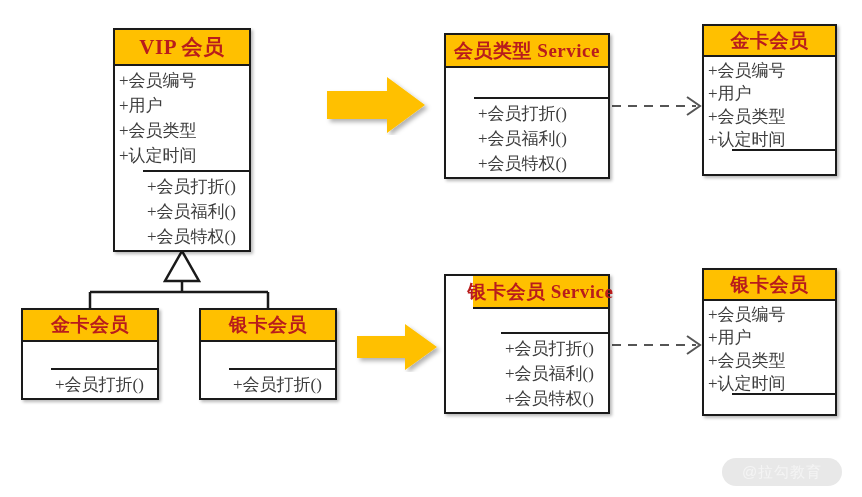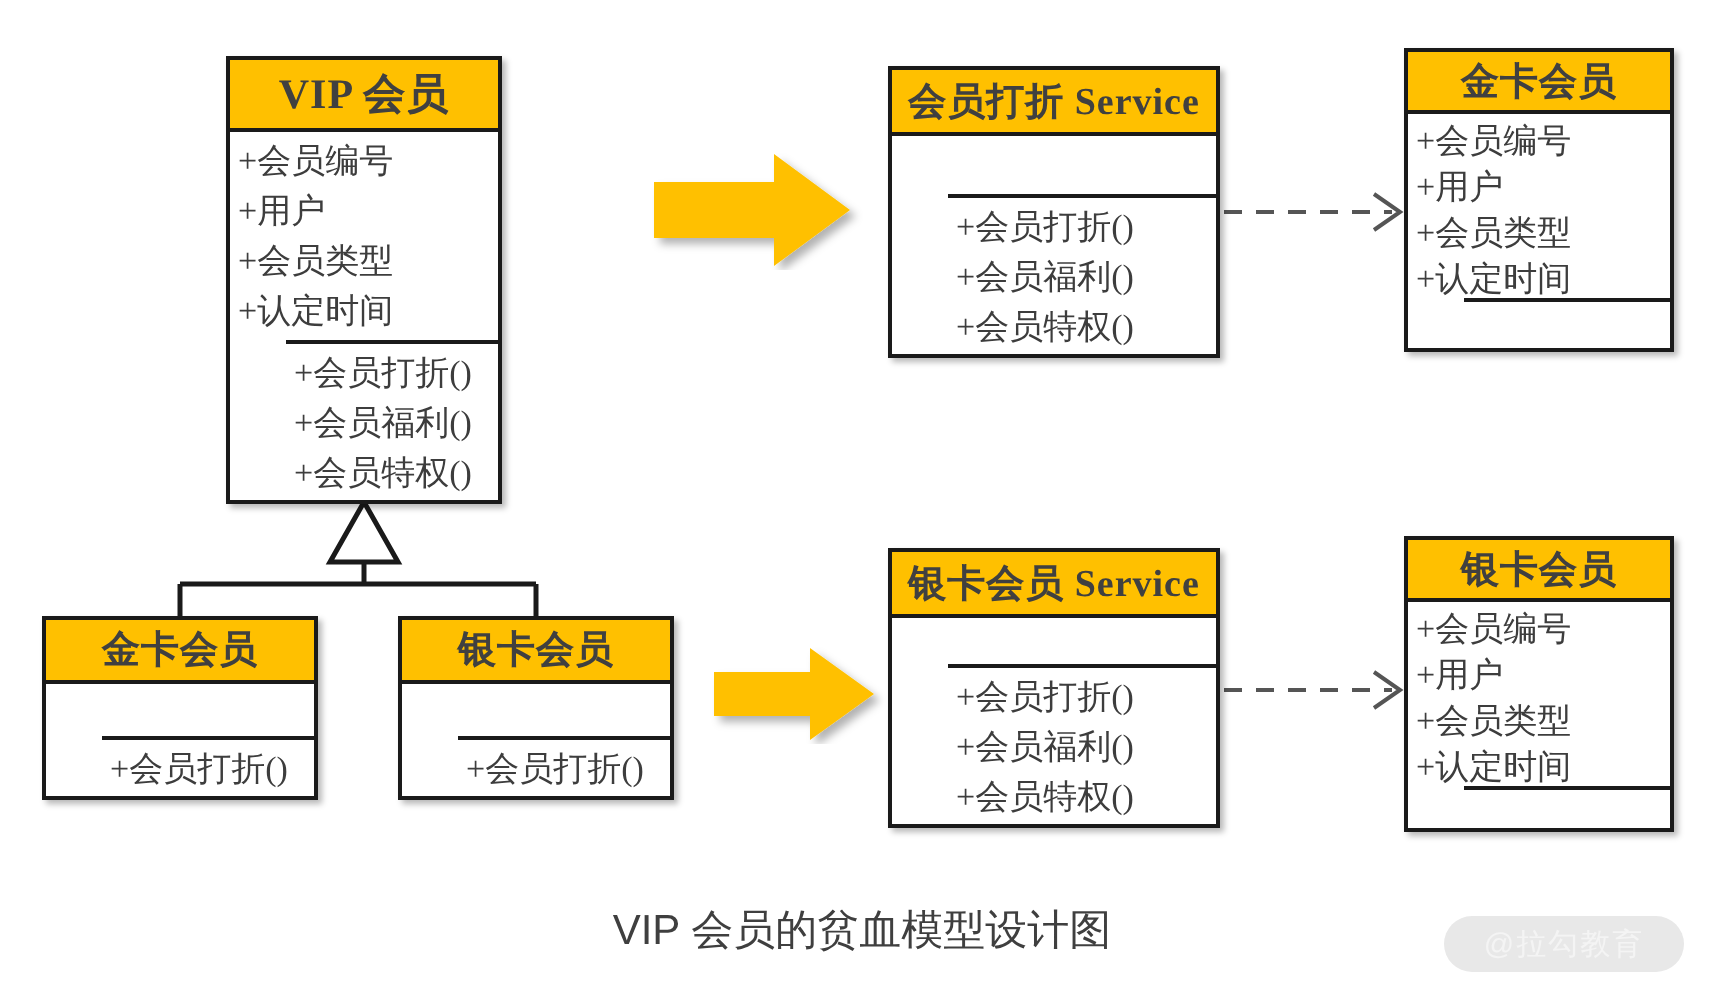--- a/index.html
+++ b/index.html
@@ -25,21 +25,21 @@
     border: 2px solid #1a1a1a;
     background: #ffffff;
     box-shadow: 2px 2px 3px rgba(0,0,0,0.28);
   }
   .uml-header {
     box-sizing: border-box;
     background: #FFC000;
     border-bottom: 2px solid #1a1a1a;
     text-align: center;
     font-weight: bold;
-    color: #404040;
+    color: #b91c1c;
     letter-spacing: 0.5px;
     display: flex;
     align-items: center;
     justify-content: center;
     white-space: nowrap;
   }
   .uml-compartment {
     box-sizing: border-box;
     padding: 2px 4px 3px 4px;
     color: #3a3a3a;
@@ -156,30 +156,30 @@
   <svg class="block-arrow" style="left:355px; top:322px; width:90px; height:50px;" viewBox="0 0 90 50">
     <defs>
       <filter id="shBot" x="-30%" y="-30%" width="180%" height="180%">
         <feDropShadow dx="3" dy="3" stdDeviation="2.2" flood-color="#000000" flood-opacity="0.30"></feDropShadow>
       </filter>
     </defs>
     <polygon points="2,14 50,14 50,2 82,25 50,48 50,36 2,36" fill="#FFC000" filter="url(#shBot)"></polygon>
   </svg>
 
   <div class="uml-class" style="left:444px; top:33px; width:166px; height:146px;">
-    <div class="uml-header" style="height:33px; font-size:19px;">会员打折 Service</div>
+    <div class="uml-header" style="height:33px; font-size:19px;">会员类型 Service</div>
     <div class="uml-compartment" style="height:29px;"></div>
     <div class="uml-compartment divider" style="height:80px; font-size:17px; line-height:25px;">
       <div class="uml-row">+会员打折()</div>
       <div class="uml-row">+会员福利()</div>
       <div class="uml-row">+会员特权()</div>
     </div>
   </div>
 
-  <div class="uml-class" style="left:444px; top:274px; width:166px; height:140px;">
+  <div class="uml-class" style="left:444px; top:274px; width:166px; height:140px;padding-left:27px;">
     <div class="uml-header" style="height:33px; font-size:19px;">银卡会员 Service</div>
     <div class="uml-compartment" style="height:23px;"></div>
     <div class="uml-compartment divider" style="height:80px; font-size:17px; line-height:25px;">
       <div class="uml-row">+会员打折()</div>
       <div class="uml-row">+会员福利()</div>
       <div class="uml-row">+会员特权()</div>
     </div>
   </div>
 
   <div class="uml-class" style="left:702px; top:24px; width:135px; height:152px;">
@@ -197,17 +197,16 @@
     <div class="uml-header" style="height:31px; font-size:19px;">银卡会员</div>
     <div class="uml-compartment" style="height:92px; font-size:17px; line-height:23px;">
       <div class="uml-row">+会员编号</div>
       <div class="uml-row">+用户</div>
       <div class="uml-row">+会员类型</div>
       <div class="uml-row">+认定时间</div>
     </div>
     <div class="uml-compartment divider" style="height:21px;"></div>
   </div>
 
-  <div class="caption" style="left:0px; top:451px; width:862px; font-size:21px;">VIP 会员的贫血模型设计图</div>
 
   <div class="watermark" style="left:722px; top:458px; width:120px; height:28px; font-size:15px;">@拉勾教育</div>
 
 </div>
 
 </body></html>

